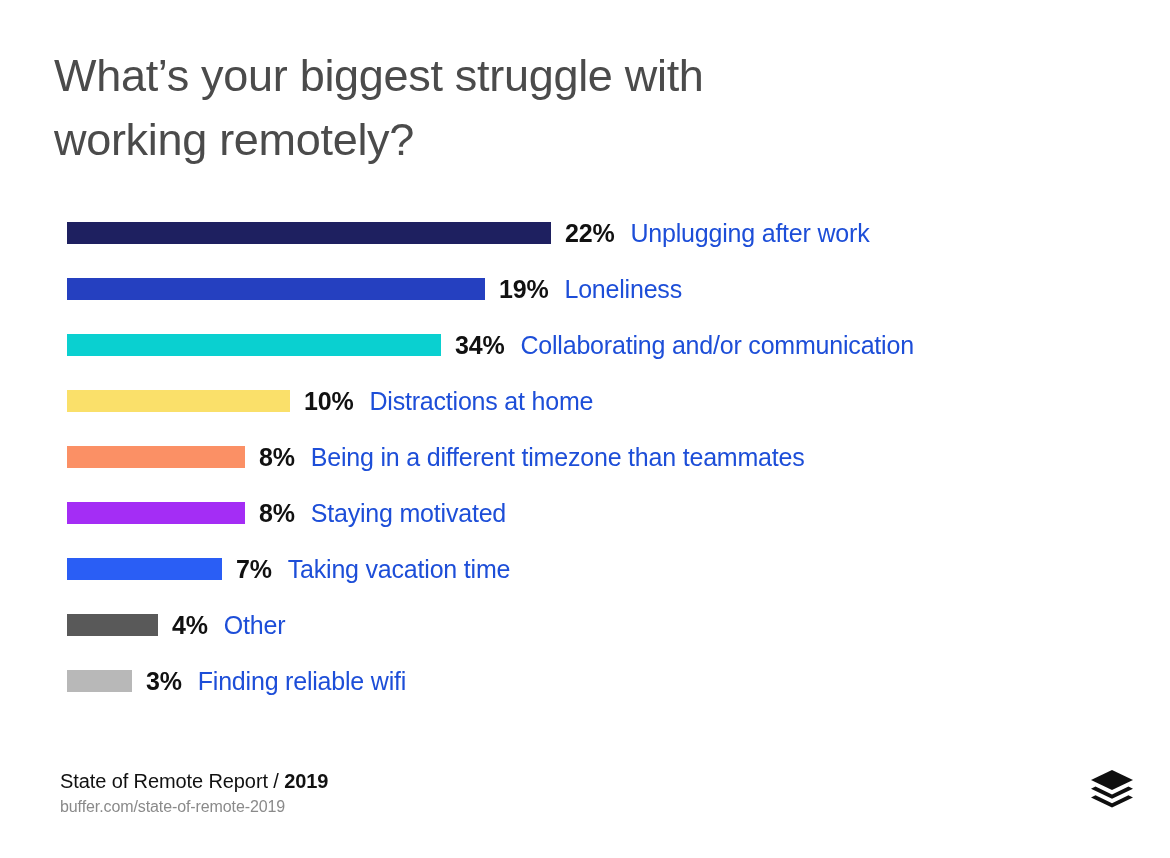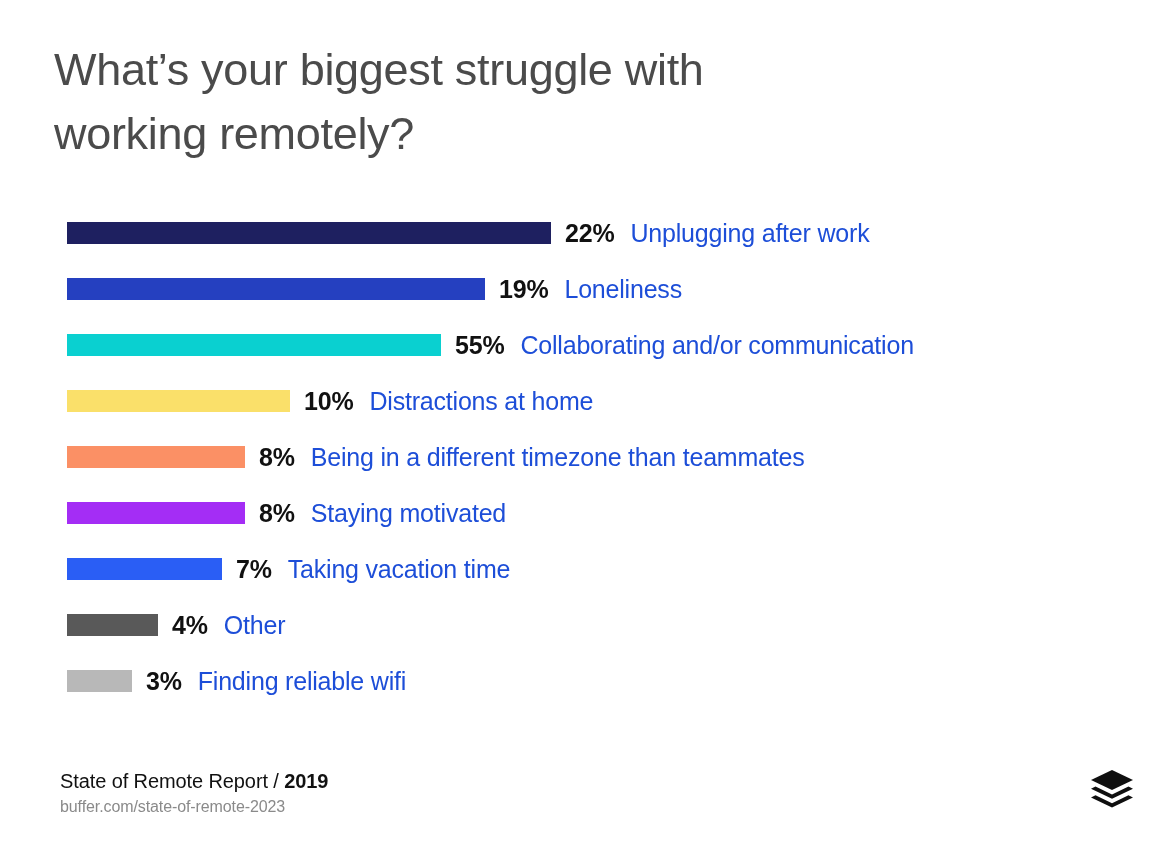--- a/index.html
+++ b/index.html
@@ -20,21 +20,21 @@
     left: 0; top: 0;
     width: 1170px;
     height: 858px;
     background: #ffffff;
   }
 
   
   #page-title {
     position: absolute;
     left: 54px;
-    top: 38px;
+    top: 44px;
     width: 800px;
     font-size: 45px;
     line-height: 64px;
     font-weight: 300;
     letter-spacing: -0.3px;
     color: #4b4b4b;
     white-space: pre-line;
   }
 
   
@@ -121,21 +121,21 @@
         <div class="bar-value">22%</div>
         <div class="bar-label">Unplugging after work</div>
       </div>
       <div class="bar-row">
         <div class="bar-fill" style="width: 418px; background: rgb(37, 64, 192);"></div>
         <div class="bar-value">19%</div>
         <div class="bar-label">Loneliness</div>
       </div>
       <div class="bar-row">
         <div class="bar-fill" style="width: 374px; background: rgb(10, 208, 208);"></div>
-        <div class="bar-value">55%</div>
+        <div class="bar-value">34%</div>
         <div class="bar-label">Collaborating and/or communication</div>
       </div>
       <div class="bar-row">
         <div class="bar-fill" style="width: 223px; background: rgb(250, 224, 106);"></div>
         <div class="bar-value">10%</div>
         <div class="bar-label">Distractions at home</div>
       </div>
       <div class="bar-row">
         <div class="bar-fill" style="width: 178px; background: rgb(251, 144, 101);"></div>
         <div class="bar-value">8%</div>
@@ -160,21 +160,21 @@
         <div class="bar-fill" style="width: 65px; background: rgb(184, 184, 184);"></div>
         <div class="bar-value">3%</div>
         <div class="bar-label">Finding reliable wifi</div>
       </div>
     </div>
 
   <div id="footer">
     <div id="footer-title">
       <span>State of Remote Report / </span><b>2019</b>
     </div>
-    <div id="footer-url">buffer.com/state-of-remote-2023</div>
+    <div id="footer-url">buffer.com/state-of-remote-2019</div>
   </div>
 
   <div id="brand-logo">
     <svg viewBox="0 0 48 44" width="48" height="44" aria-hidden="true">
       <polygon points="24,2 45,12 24,22 3,12" fill="#0f0f0f"></polygon>
       <polygon points="24,26.5 40.5,18.5 45,20.8 24,30.8 3,20.8 7.5,18.5" fill="#0f0f0f"></polygon>
       <polygon points="24,35.3 40.5,27.3 45,29.6 24,39.6 3,29.6 7.5,27.3" fill="#0f0f0f"></polygon>
     </svg>
   </div>
 

